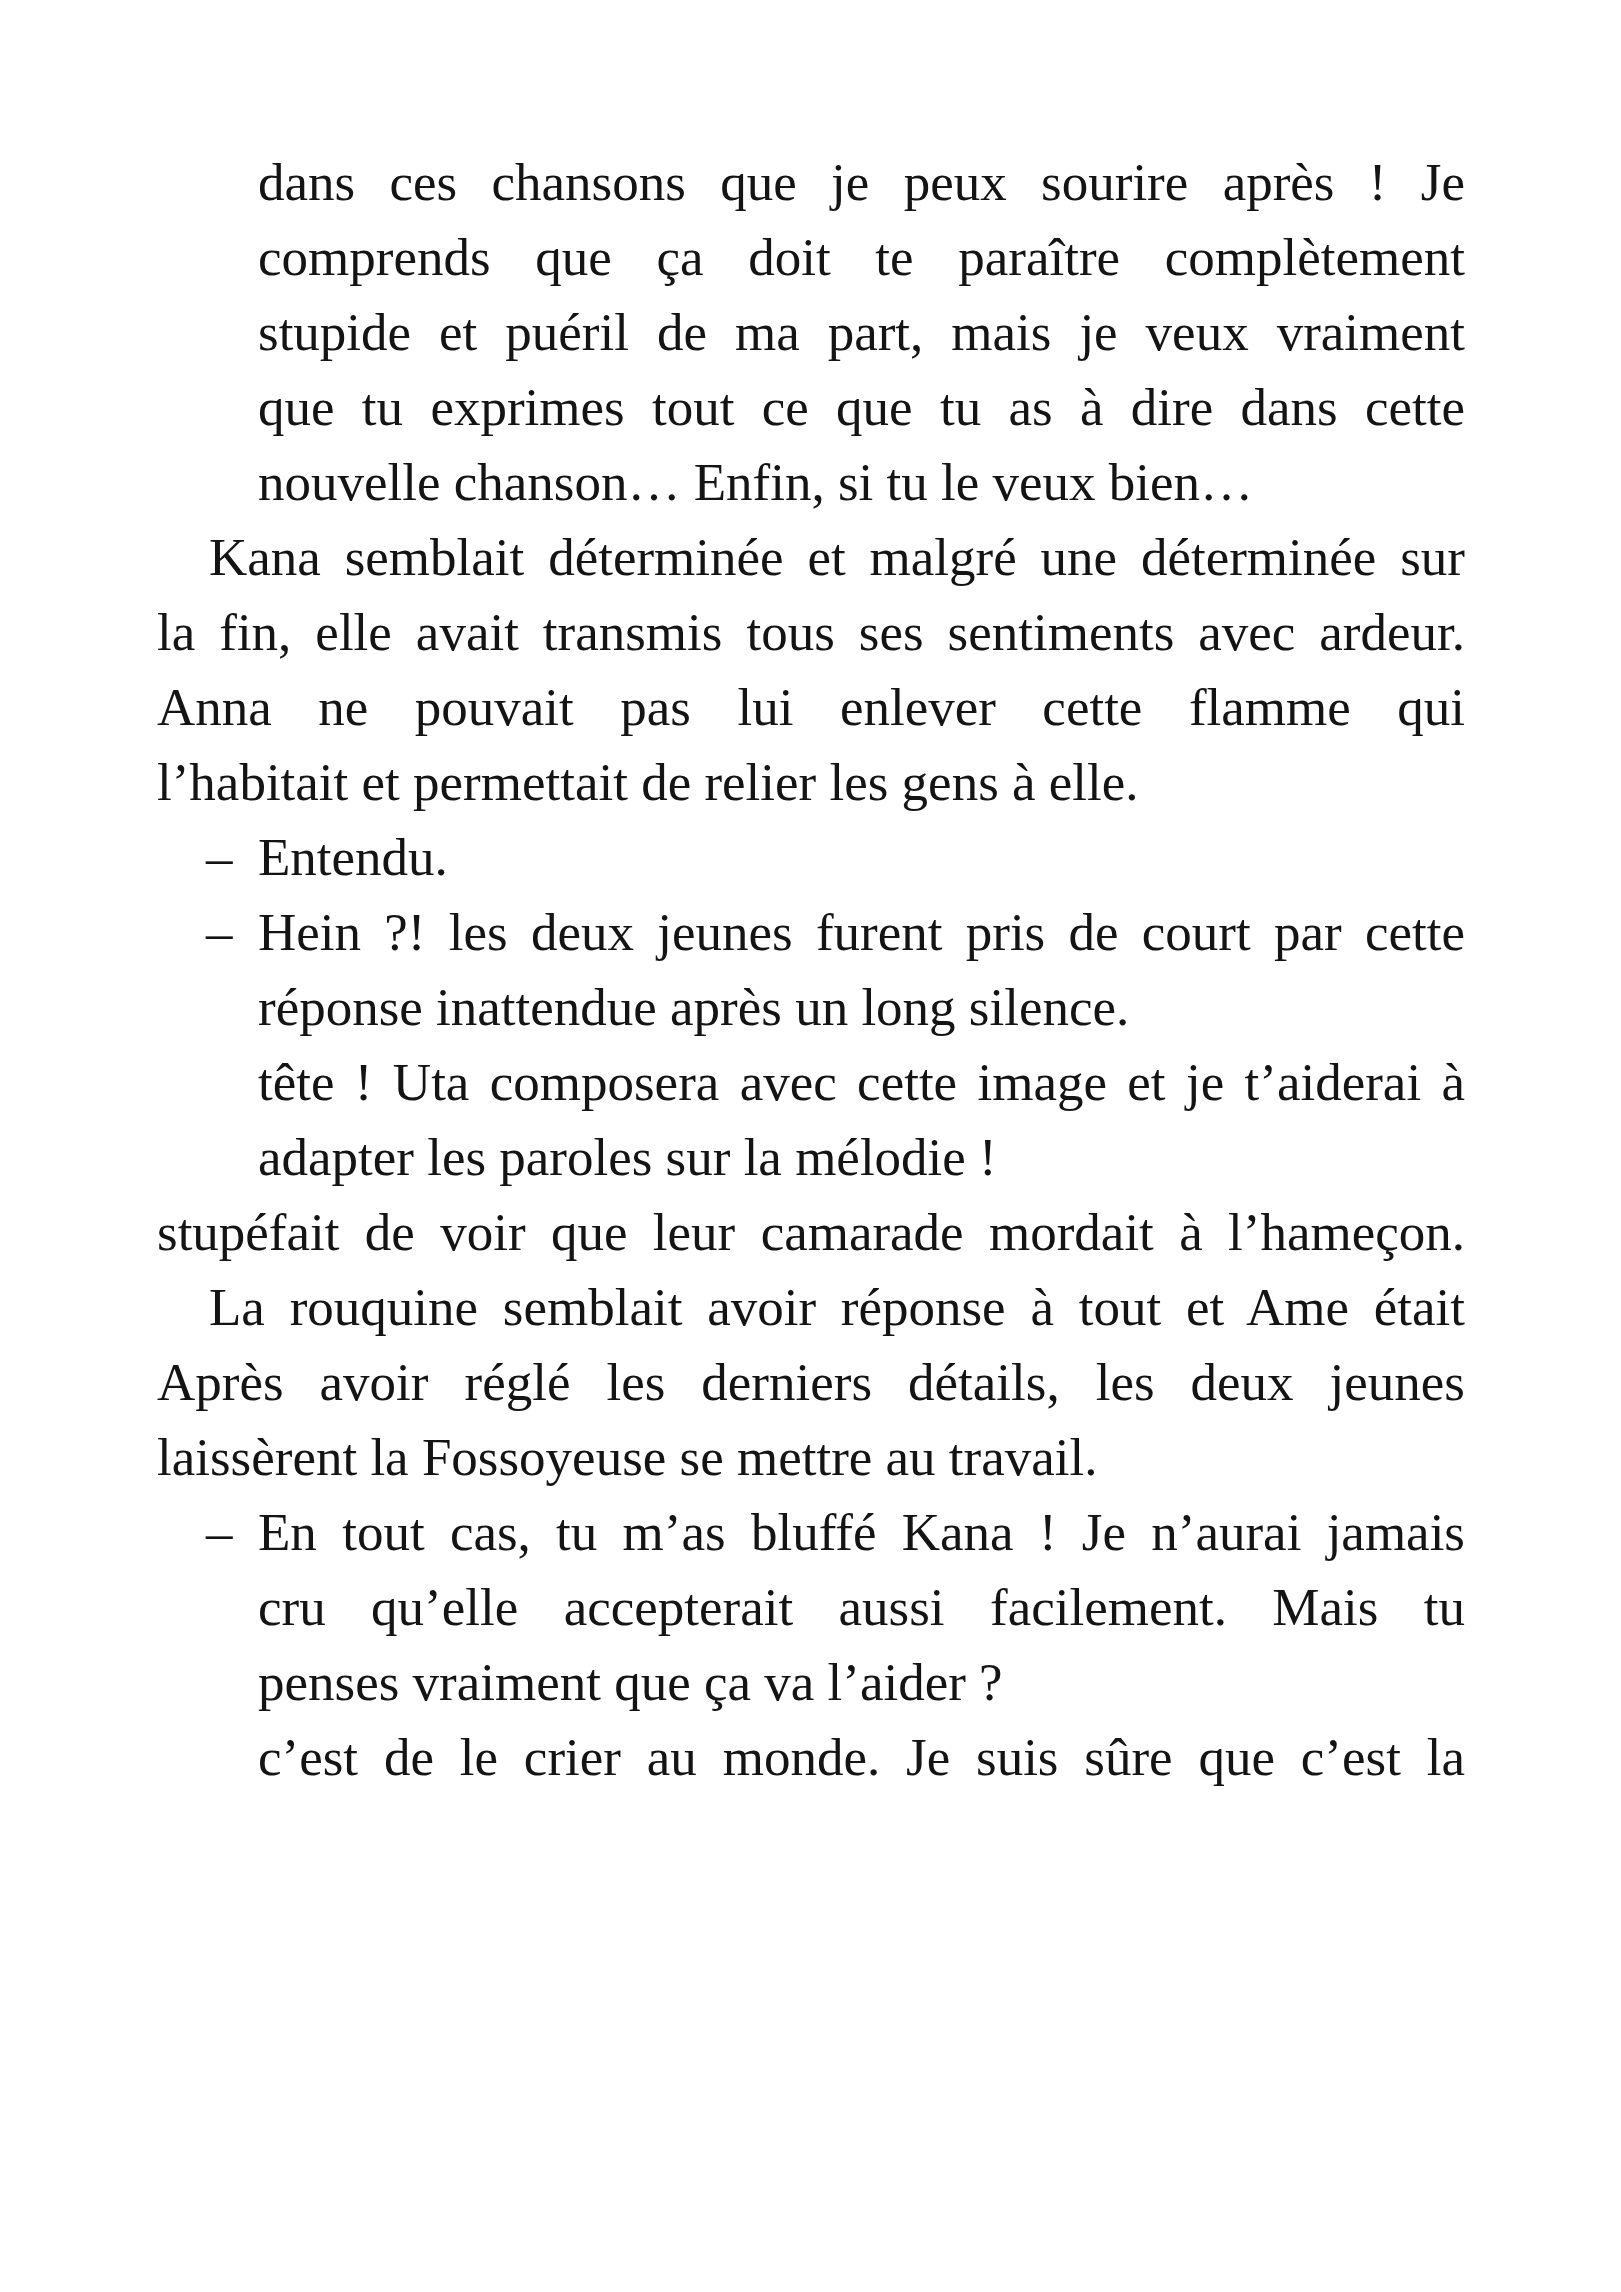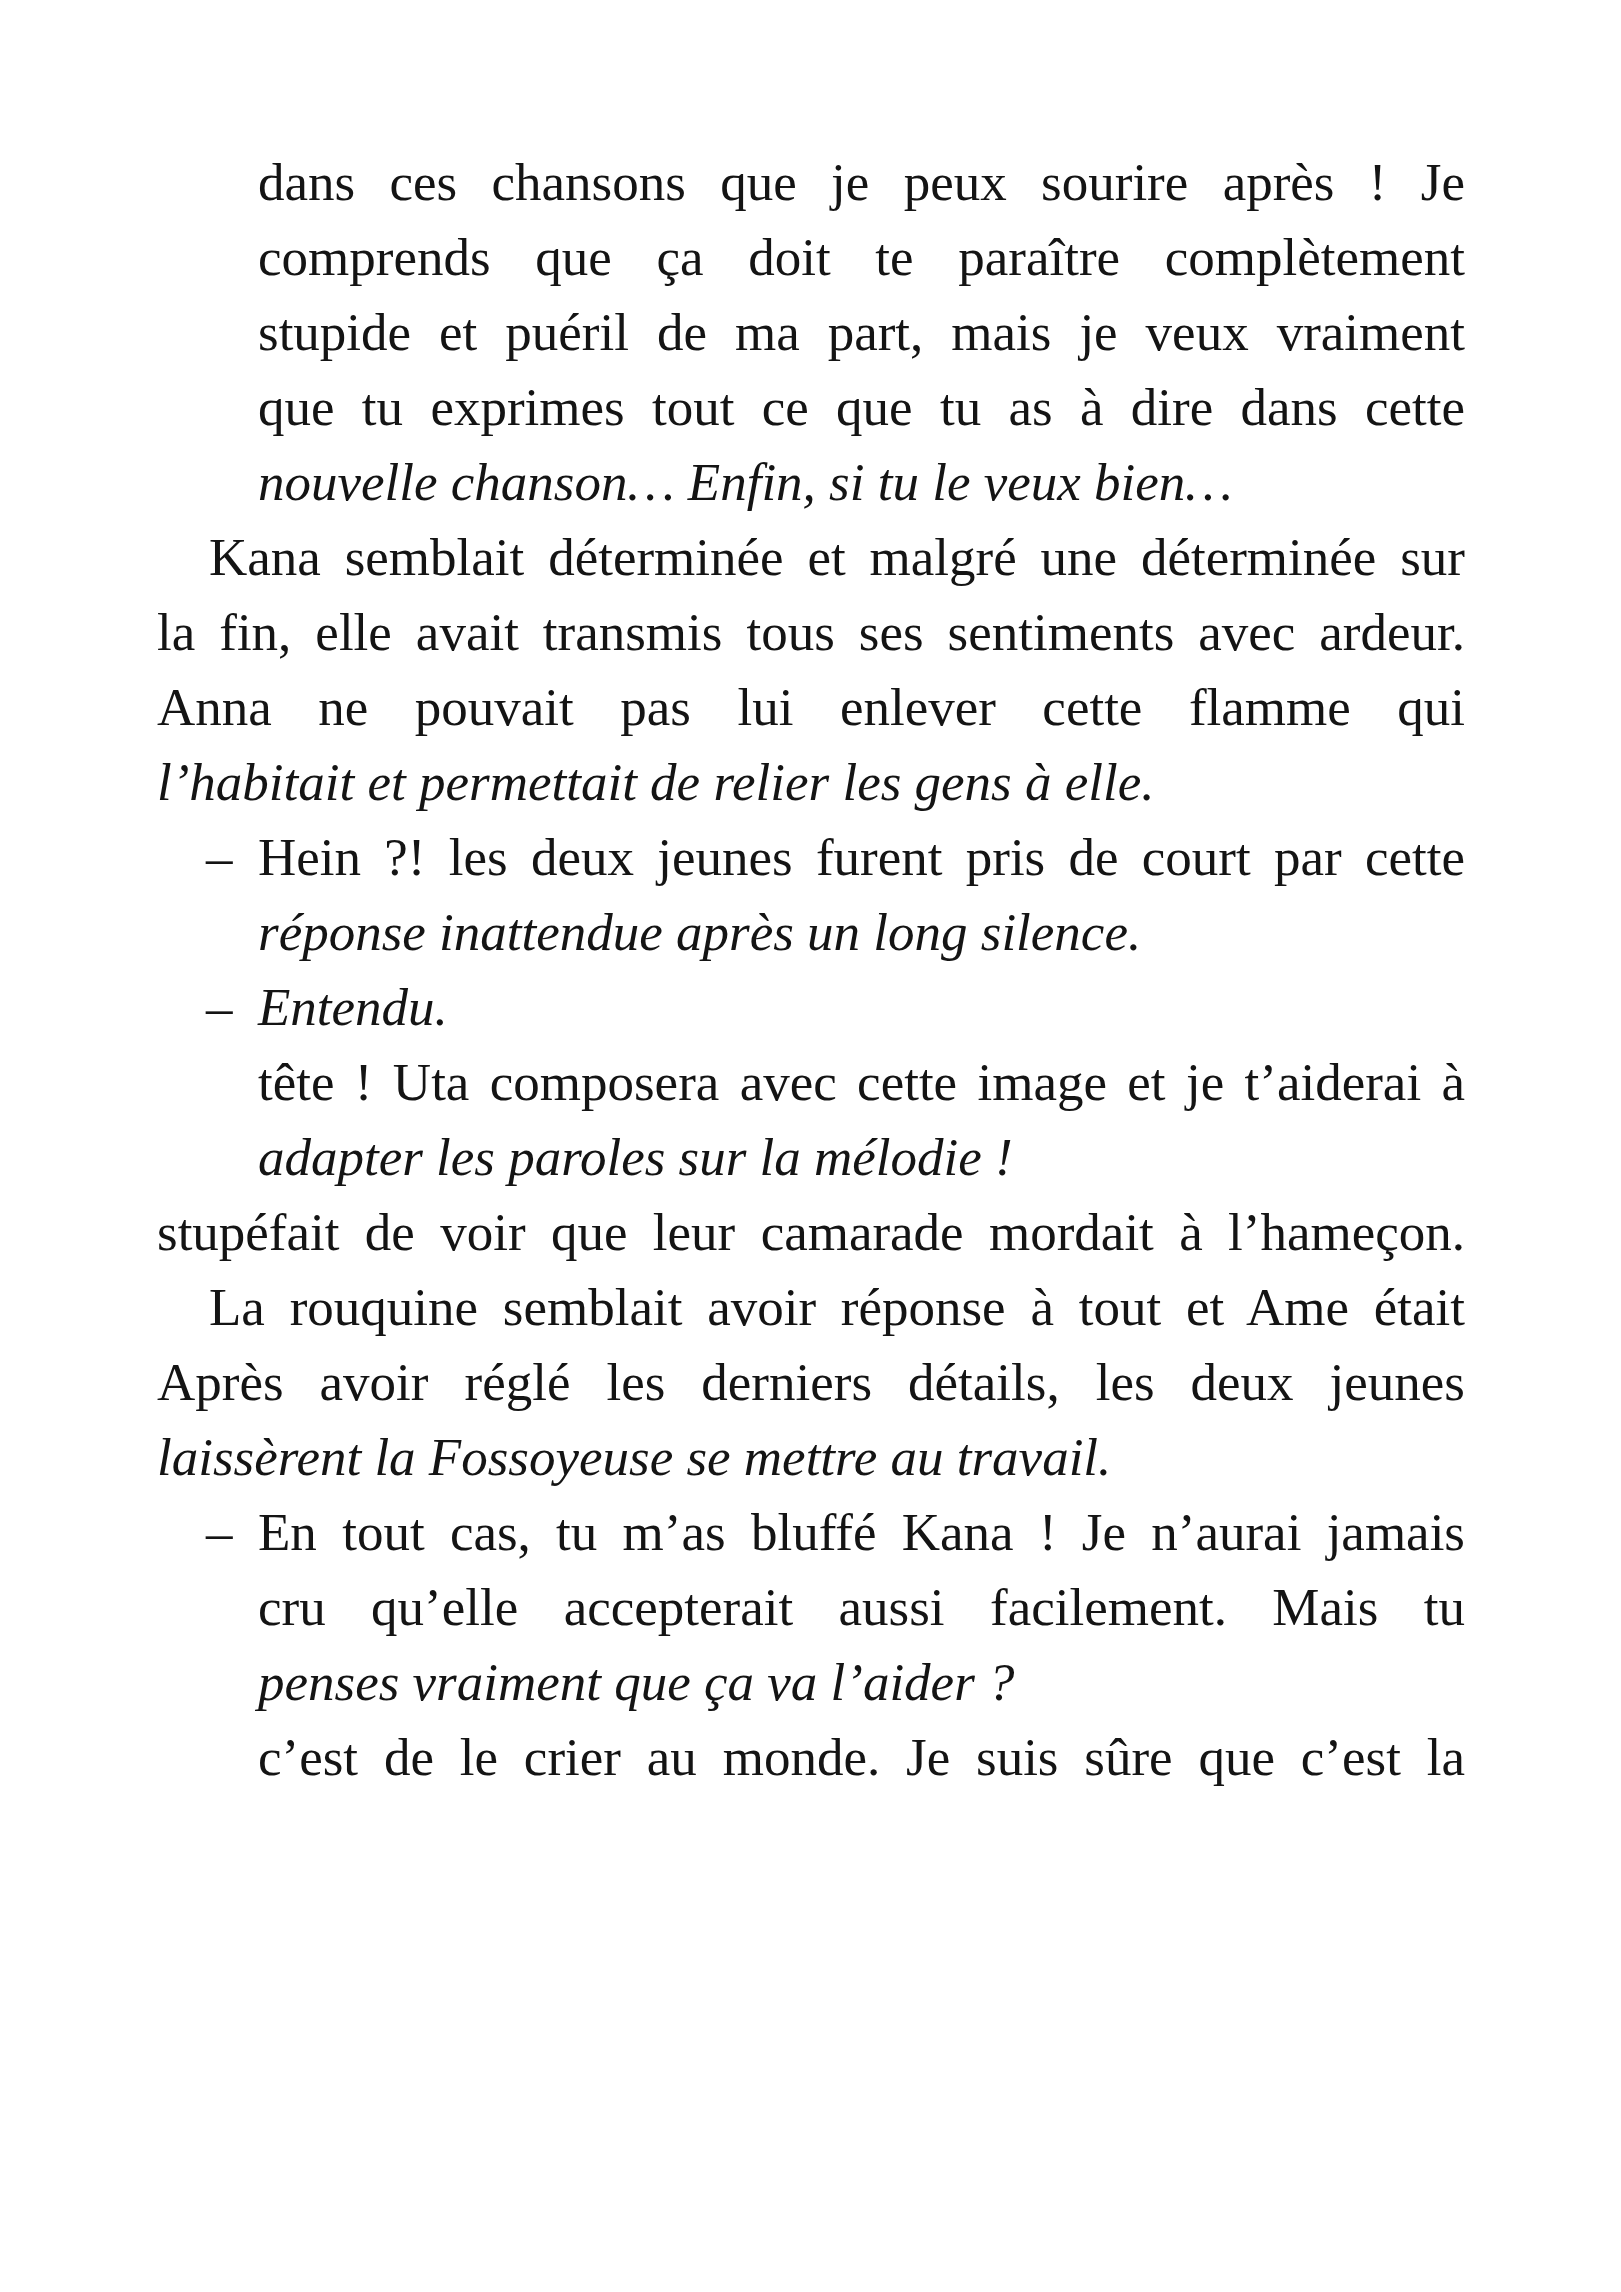--- a/index.html
+++ b/index.html
@@ -26,21 +26,20 @@
   }
   .para { margin: 0; padding: 0; }
   
   .line {
     text-align: justify;
     text-align-last: justify;
   }
   .line.left {
     text-align: left;
     text-align-last: left;
-    font-style: italic;
   }
   
   .m53  { margin-left: 52px; }
   
   .m103 { margin-left: 101px; }
   
   .dlg  { margin-left: 49px; }
   .dash {
     display: inline-block;
     width: 52px;
@@ -61,30 +60,30 @@
     </div>
 
     <div class="para">
       <div class="line m53">Kana semblait déterminée et malgré une déterminée sur</div>
       <div class="line">la fin, elle avait transmis tous ses sentiments avec ardeur.</div>
       <div class="line">Anna ne pouvait pas lui enlever cette flamme qui</div>
       <div class="line left">l’habitait et permettait de relier les gens à elle.</div>
     </div>
 
     <div class="para">
+      <div class="line dlg left">
+        <span class="dash">–</span><span>Entendu.</span>
+      </div>
+    </div>
+
+    <div class="para">
       <div class="line dlg">
         <span class="dash">–</span><span>Hein ?! les deux jeunes furent pris de court par cette</span>
       </div>
       <div class="line m103 left">réponse inattendue après un long silence.</div>
-    </div>
-
-    <div class="para">
-      <div class="line dlg left">
-        <span class="dash">–</span><span>Entendu.</span>
-      </div>
     </div>
 
 
     <div class="para">
       <div class="line m103">tête ! Uta composera avec cette image et je t’aiderai à</div>
       <div class="line m103 left">adapter les paroles sur la mélodie !</div>
     </div>
 
     <div class="para">
       <div class="line">stupéfait de voir que leur camarade mordait à l’hameçon.</div>

